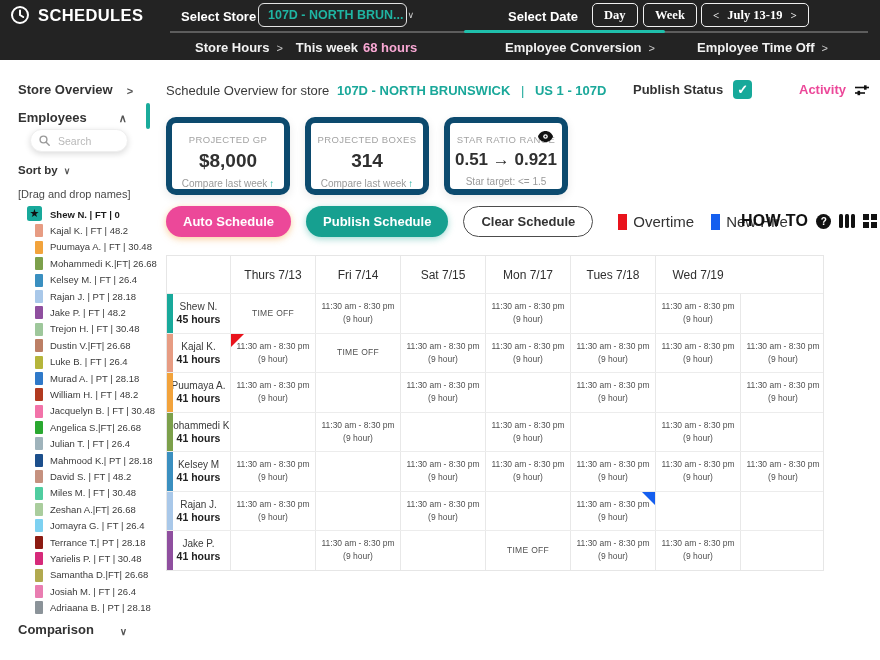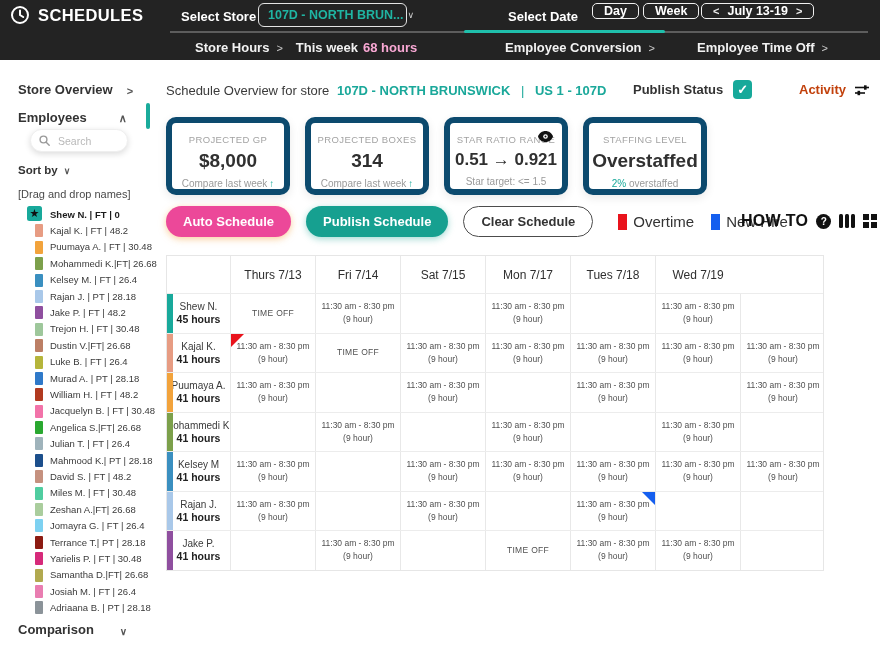--- a/index.html
+++ b/index.html
@@ -8,23 +8,23 @@
 
   
   .topbar{position:absolute;top:0;left:0;width:880px;height:60px;background:#232323;}
   .logo{position:absolute;left:10px;top:5px;display:flex;align-items:center;gap:8px;color:#fff;}
   .logo-text{font-size:16.5px;font-weight:bold;letter-spacing:.4px;}
   .hlabel{position:absolute;color:#fff;font-size:13px;font-weight:bold;top:9px;}
   .dropdown{position:absolute;left:258px;top:3px;width:149px;height:24px;border:1.5px solid #e4e4e4;
     border-radius:6px;display:flex;align-items:center;justify-content:space-between;padding:0 9px;cursor:pointer;}
   .dd-val{color:#1fb4a2;font-size:12.5px;font-weight:bold;white-space:nowrap;}
   .dd-chev{color:#cfcfcf;font-size:9px;margin-left:4px;}
-  .hbtn{position:absolute;top:3px;height:16px;border:1.5px solid #f0f0f0;border-radius:5px;background:transparent;
+  .hbtn{position:absolute;top:3px;height:24px;border:1.5px solid #f0f0f0;border-radius:5px;background:transparent;
     color:#fff;font-size:12.5px;font-weight:bold;display:flex;align-items:center;padding:0 11px;cursor:pointer;
-    font-family:Liberation Sans, sans-serif;}
+    font-family:Liberation Serif, serif;}
   .range{gap:8px;}
   .range .rchev{font-size:11px;color:#eee;}
   .nav-line{position:absolute;top:31px;left:170px;width:698px;height:2px;background:#5d5d5d;}
   .nav-line-active{position:absolute;top:30px;left:464px;width:201px;height:3px;background:#1fbfab;border-radius:2px;}
   .nav-item{position:absolute;top:40px;color:#f2f2f2;font-size:13px;font-weight:bold;display:flex;
     align-items:center;white-space:nowrap;cursor:pointer;}
   .nav-chev{font-size:11px;color:#cdcdcd;margin-left:7px;font-weight:normal;}
   .tw{margin-left:13px;}
   .teal-txt{color:#f9a8d4;margin-left:5px;}
 
@@ -48,21 +48,21 @@
 
   
   .title{position:absolute;left:166px;top:83px;font-size:13px;color:#3a3a3a;white-space:nowrap;}
   .title .t-teal{color:#1aa89a;font-weight:bold;}
   .title .t-sep{color:#1aa89a;margin:0 7px;font-weight:normal;}
   .publish{position:absolute;left:633px;top:80px;display:flex;align-items:center;gap:10px;}
   .publish-lbl{font-size:13px;color:#333;font-weight:bold;}
   .checkbox{width:19px;height:19px;background:#17a99a;border-radius:4px;color:#fff;font-size:13px;font-weight:bold;
     text-align:center;line-height:19px;cursor:pointer;}
   .activity{position:absolute;left:799px;top:82px;display:flex;align-items:center;gap:8px;cursor:pointer;}
-  .activity-lbl{font-size:13px;color:#c2410c;font-weight:bold;}
+  .activity-lbl{font-size:13px;color:#ec4899;font-weight:bold;}
 
   
   .cards{position:absolute;left:166px;top:117px;display:flex;gap:15px;}
   .card{position:relative;width:124px;height:78px;background:#fff;border:6px solid #0c4a6e;border-radius:10px;
     box-shadow:0 3px 10px rgba(0,0,0,.09);text-align:center;padding-top:11px;}
   .card-label{font-size:9.5px;color:#a3a3a3;letter-spacing:.4px;}
   .card-value{font-size:19px;font-weight:bold;color:#303030;margin-top:5px;white-space:nowrap;}
   .card:nth-child(3) .card-value{font-size:17px;}
   .card-footer{font-size:10px;color:#9a9a9a;margin-top:6px;white-space:nowrap;}
   .up-arrow{color:#17a99a;font-weight:bold;margin-left:2px;}
@@ -333,28 +333,20 @@
       <svg width="15" height="11" viewBox="0 0 15 11">
         <path d="M7.5 0C4 0 1.2 2.2 0 5.5 1.2 8.8 4 11 7.5 11s6.3-2.2 7.5-5.5C13.8 2.2 11 0 7.5 0z" fill="#111"></path>
         <circle cx="7.5" cy="5.5" r="2.3" fill="#fff"></circle>
         <circle cx="7.5" cy="5.5" r="1" fill="#111"></circle>
       </svg>
     </span>
     <div class="card-label">STAR RATIO RANGE</div>
     <div class="card-value">0.51 → 0.921</div>
     <div class="card-footer">Star target: &lt;= 1.5</div>
   </div>
-  <div class="card">
-    <div class="card-label">STAFFING LEVEL</div>
-    <div class="card-value">Overstaffed</div>
-    <div class="card-footer">
-      <span class="pct">2%</span>
-      <span>overstaffed</span>
-    </div>
-  </div>
 </div>
 
 <div class="actions">
   <button class="pill btn-auto">Auto Schedule</button>
   <button class="pill btn-publish">Publish Schedule</button>
   <button class="pill btn-clear">Clear Schedule</button>
   <div class="legend">
     <span class="legend-swatch" style="background:#e9131c"></span>
     <span class="legend-lbl">Overtime</span>
   </div>

